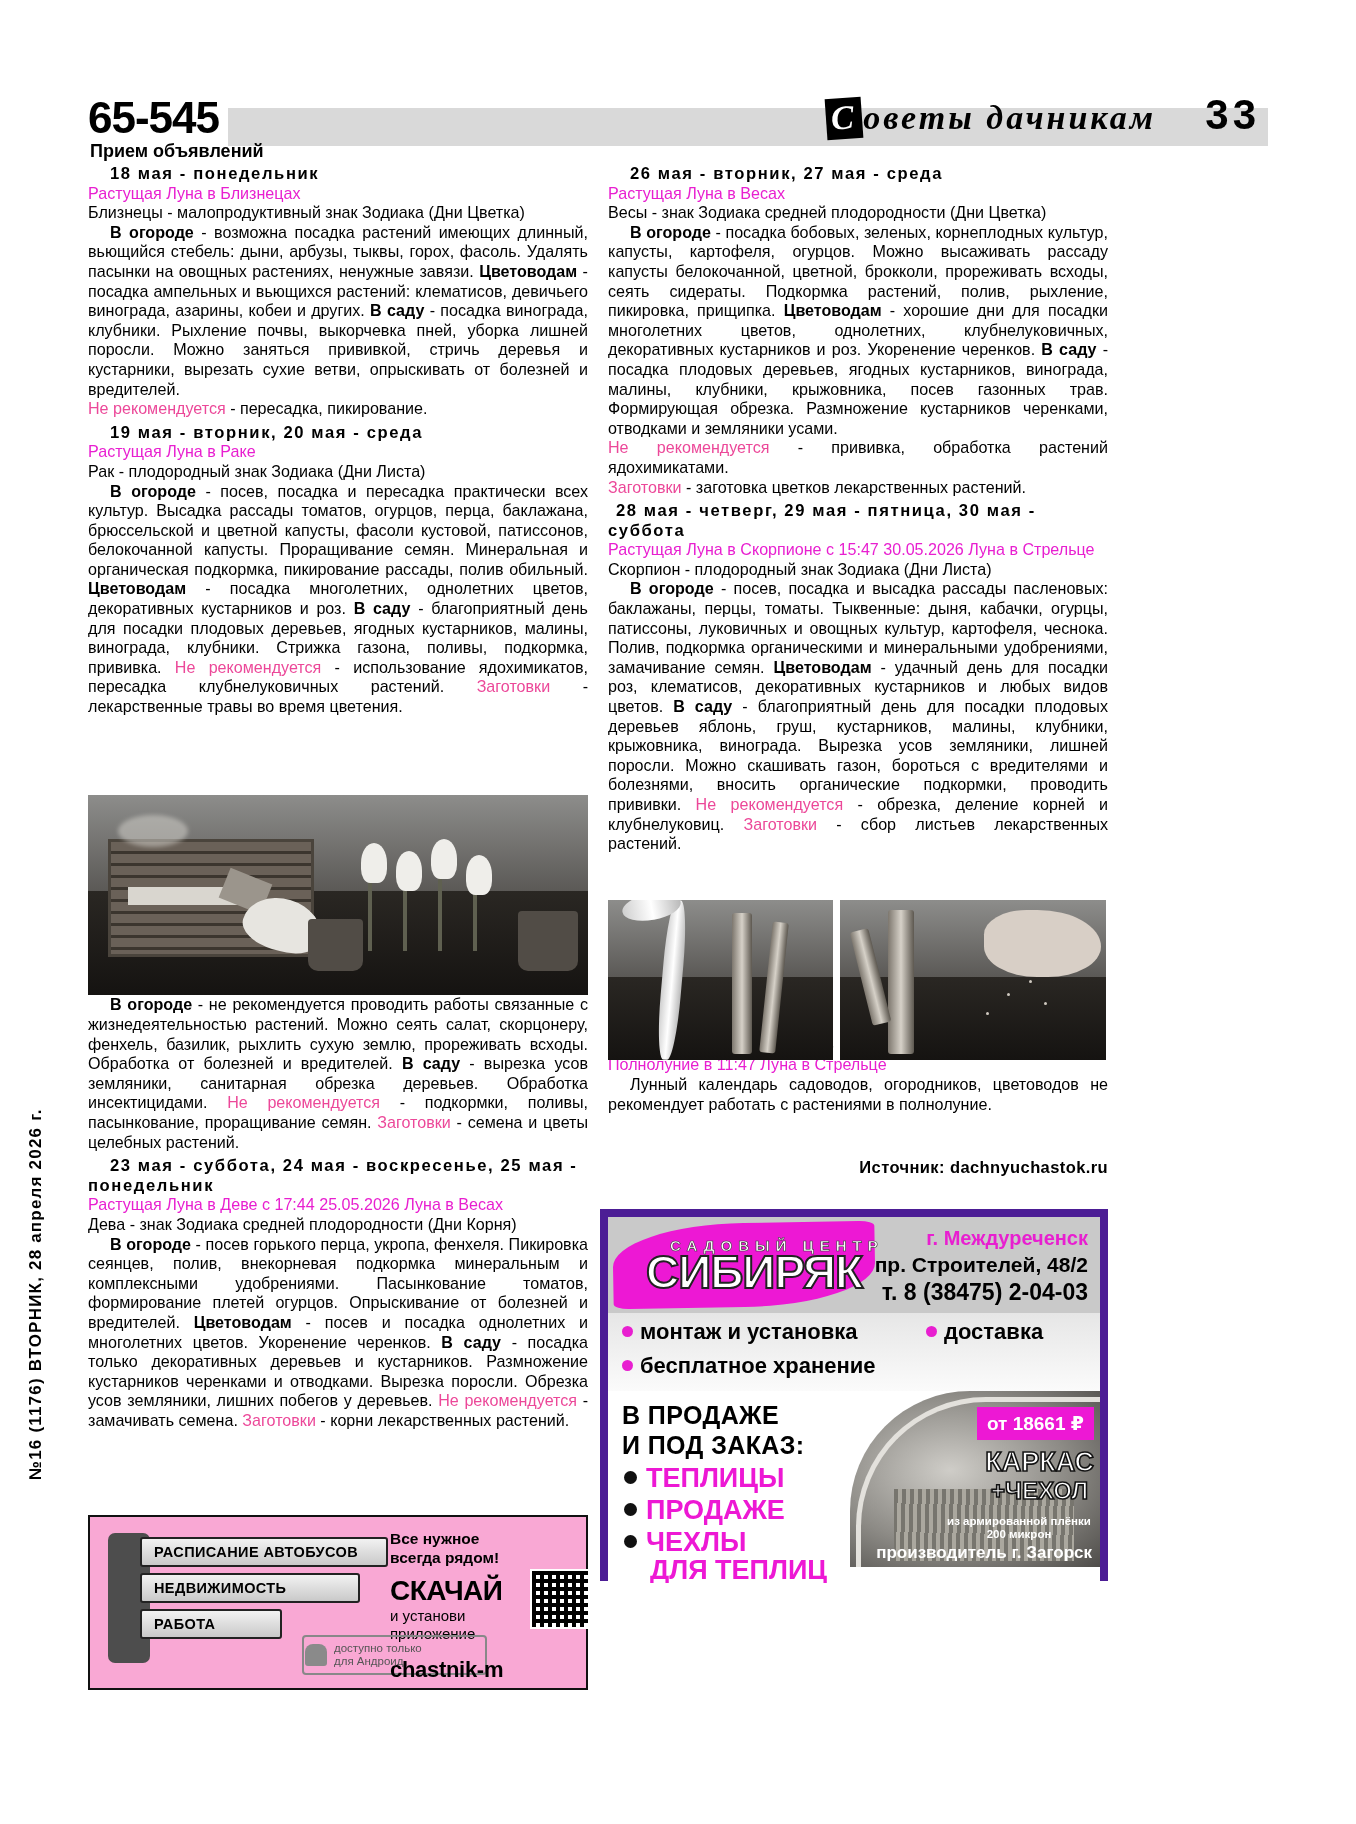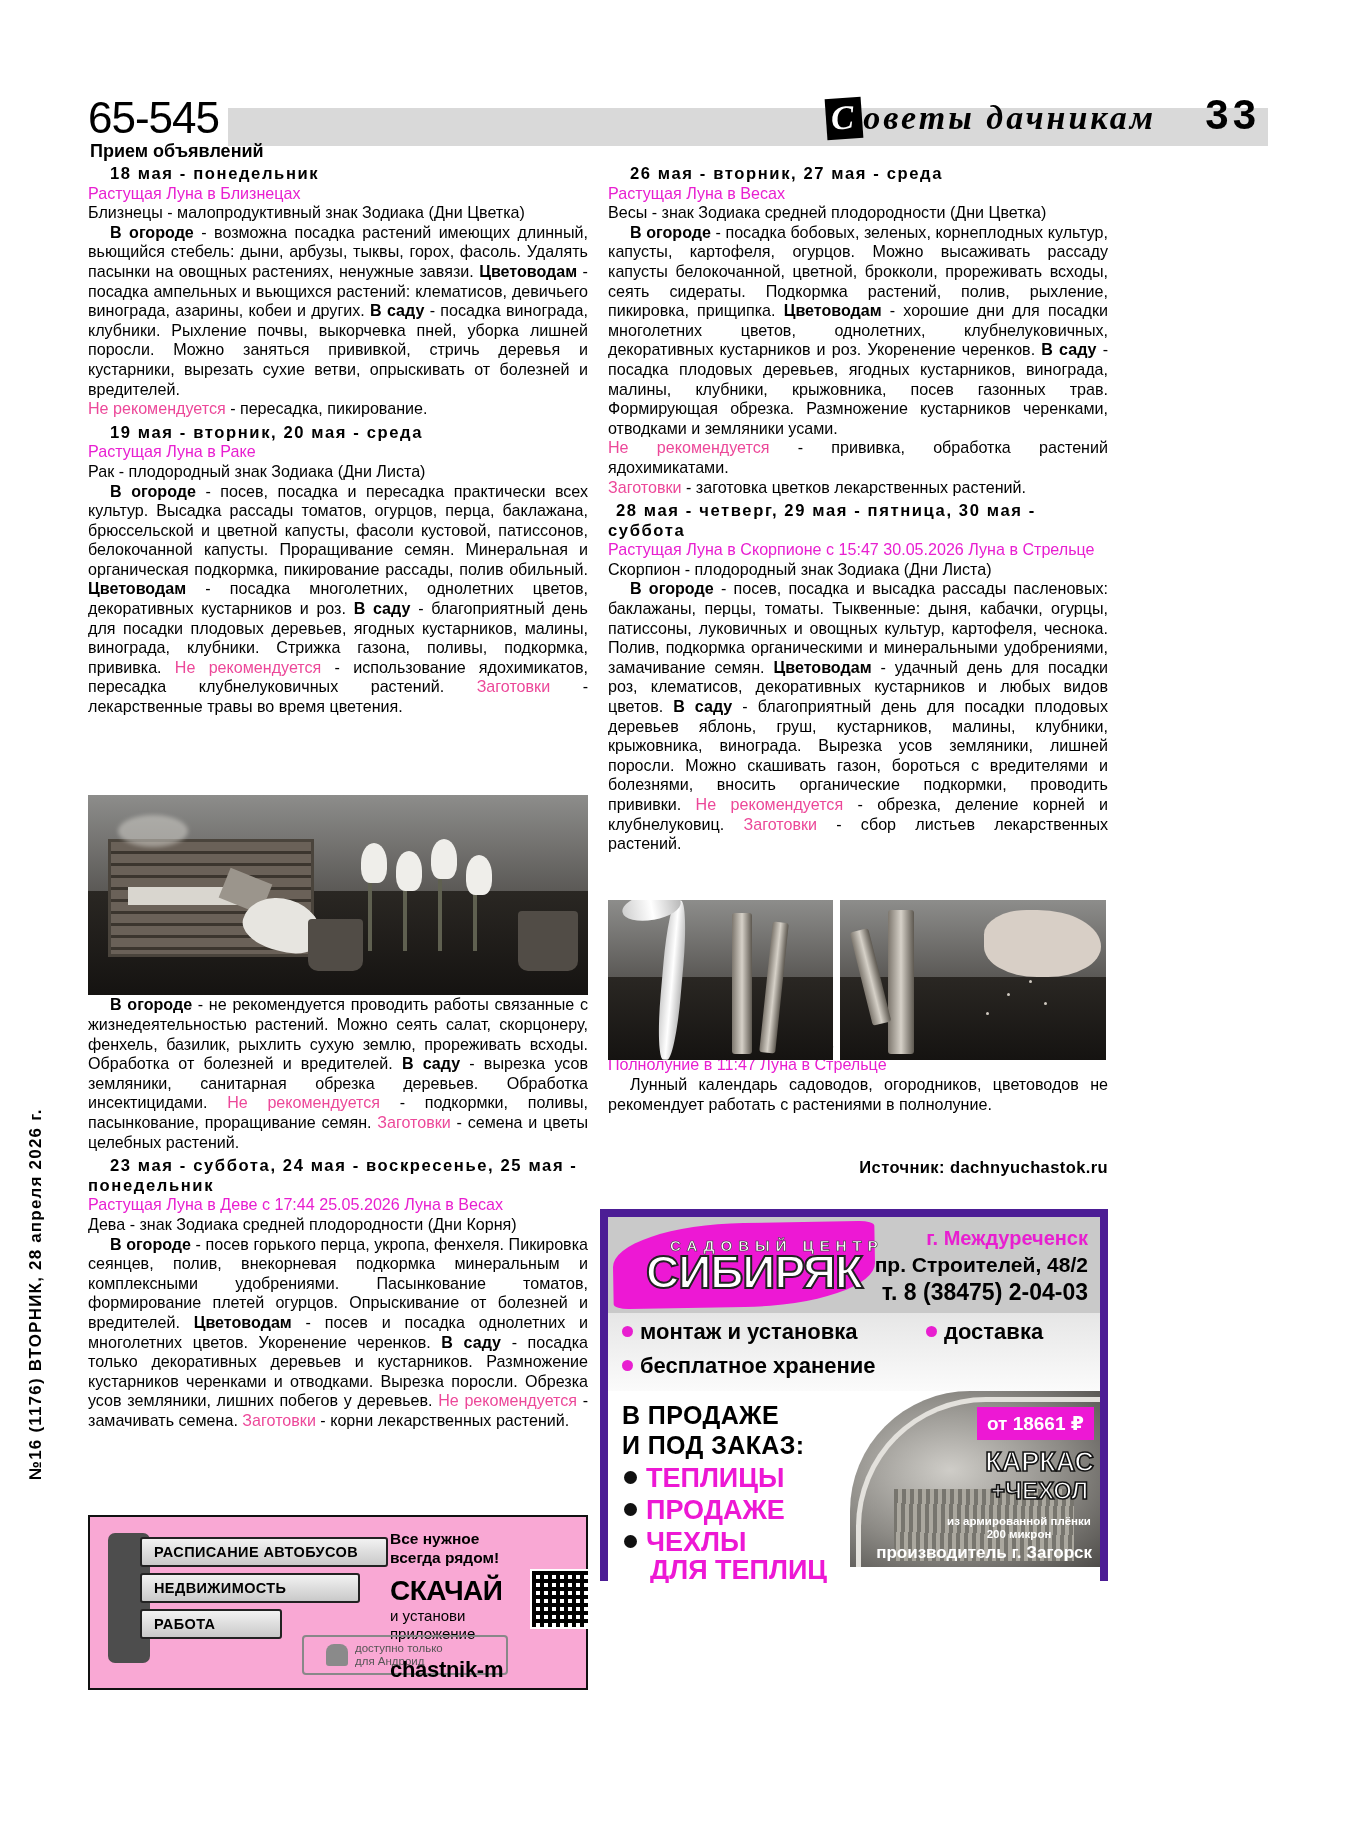--- a/index.html
+++ b/index.html
@@ -6,21 +6,21 @@
   body{
     width:1356px;height:1824px;background:#ffffff;
     font-family:"Liberation Sans","DejaVu Sans",sans-serif;
     color:#000;overflow:hidden;position:relative;
   }
   .page{position:absolute;left:0;top:0;width:1356px;height:1824px;}
 
   
   .masthead{position:absolute;left:88px;top:100px;width:1180px;height:60px;}
   .mh-grey{position:absolute;left:140px;top:8px;width:1040px;height:38px;background:#d9d9d9;}
-  .phone{position:absolute;left:0;top:-4px;font-size:44px;font-weight:normal;letter-spacing:-1px;line-height:1;}
+  .phone{position:absolute;left:0;top:-4px;font-size:44px;font-weight:bold;letter-spacing:-1px;line-height:1;}
   .phone-sub{position:absolute;left:2px;top:42px;font-size:18px;font-weight:bold;line-height:1;}
   .mh-title{
     position:absolute;right:112px;top:-2px;
     font-family:"Liberation Serif","DejaVu Serif",serif;
     font-weight:bold;font-style:italic;font-size:34px;letter-spacing:3px;
   }
   .mh-drop{
     display:inline-block;background:#000;color:#fff;padding:1px 5px 2px 5px;
     transform:rotate(-4deg);margin-right:2px;font-style:italic;
   }
@@ -123,21 +123,21 @@
      border:2px solid #222;border-radius:3px;font-size:14.5px;font-weight:bold;display:flex;align-items:center;padding-left:12px;letter-spacing:.4px;}
   .allneed{position:absolute;left:300px;top:12px;font-size:15.5px;font-weight:bold;line-height:1.25;}
   .download{position:absolute;left:300px;top:58px;font-size:28px;font-weight:bold;letter-spacing:-.5px;}
   .install{position:absolute;left:300px;top:90px;font-size:15px;line-height:1.2;}
   .qr{position:absolute;left:440px;top:52px;width:56px;height:56px;
      background:
        repeating-linear-gradient(90deg,#000 0 4px,#fff 4px 8px),
        repeating-linear-gradient(180deg,#000 0 4px,#fff 4px 8px);
      background-blend-mode:multiply;border:2px solid #fff;}
   .droidbox{position:absolute;left:212px;top:118px;width:180px;height:36px;border:2px solid #888;border-radius:4px;
-     display:flex;align-items:center;padding-left:22px;}
+     display:flex;align-items:center;padding-left:1px;}
   .droid{width:22px;height:22px;background:#8a8a8a;border-radius:8px 8px 3px 3px;margin-right:7px;flex:none;}
   .droidtxt{font-size:11.5px;line-height:1.15;color:#555;}
   .chastnik{position:absolute;left:300px;top:140px;font-size:22px;font-weight:bold;letter-spacing:-.3px;}
 </style>
 </head>
 <body>
 
 <div class="page">
 
   <div class="masthead">

